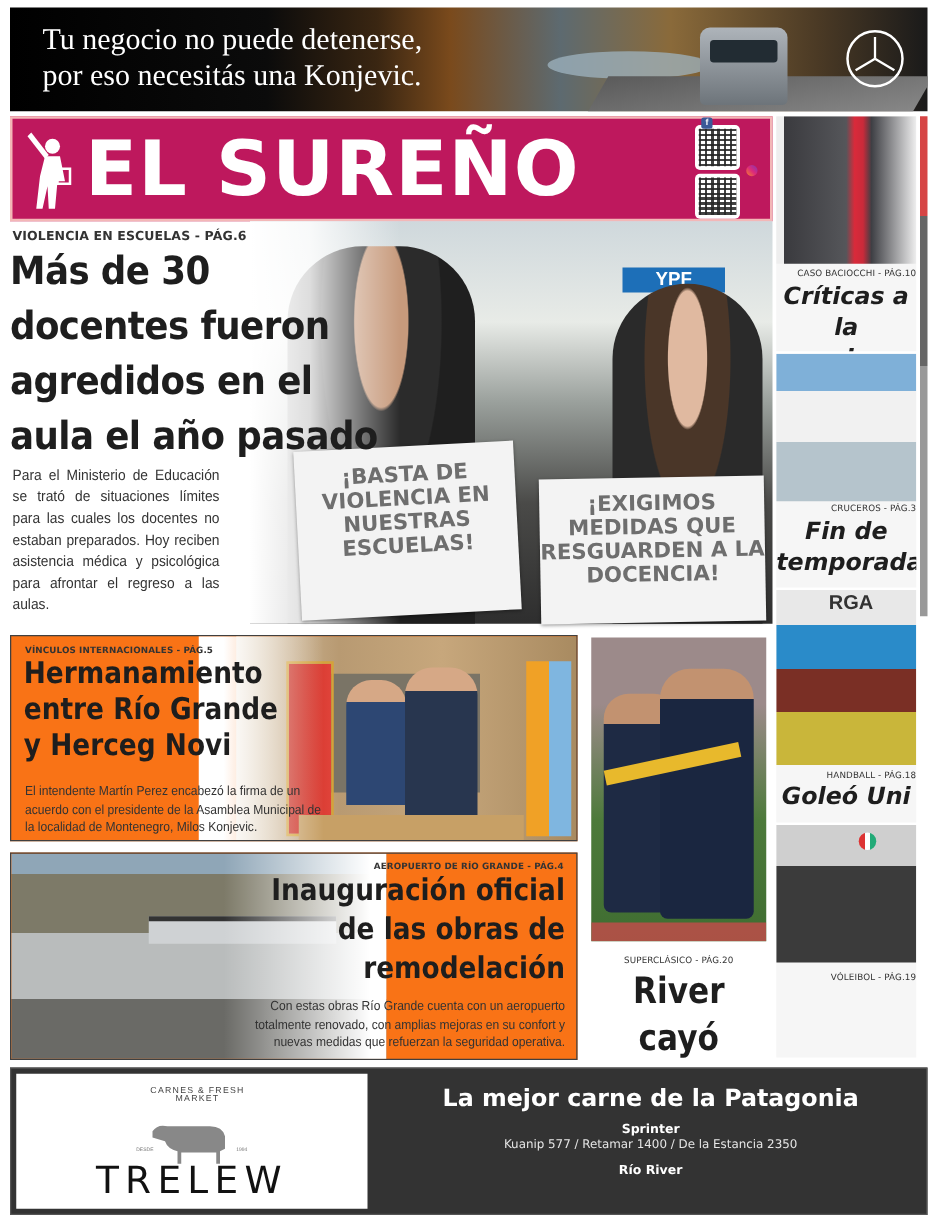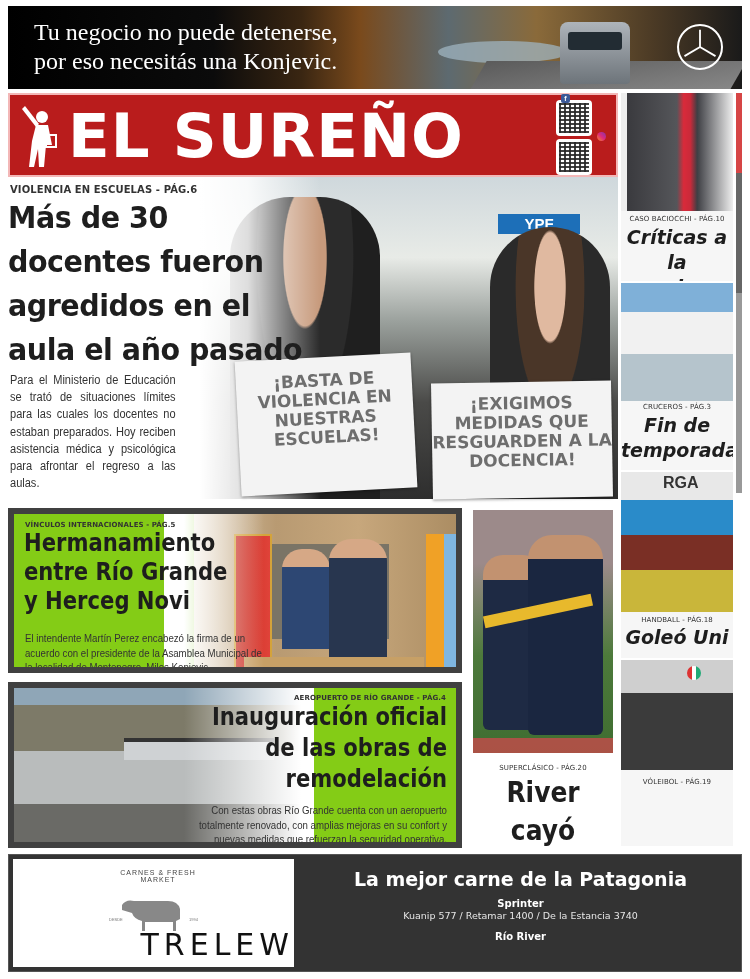--- a/index.html
+++ b/index.html
@@ -12,21 +12,21 @@
     overflow: hidden; }
   .top-ad .lake { position: absolute; left: 430px; top: 35px; width: 130px; height: 22px; background: #9fb4c0; border-radius: 50%; opacity: .75; }
   .top-ad .road { position: absolute; left: 470px; top: 55px; width: 260px; height: 30px; background: linear-gradient(170deg, #5b5b5b, #888); transform: skewX(-30deg); }
   .top-ad .van { position: absolute; left: 552px; top: 16px; width: 70px; height: 62px; background: linear-gradient(180deg, #aeb4ba, #6d747a); border-radius: 8px 8px 4px 4px; }
   .top-ad .van:after { content: ""; position: absolute; left: 8px; top: 10px; width: 54px; height: 18px; background: #222c33; border-radius: 3px; }
   .top-ad .ad-text { position: absolute; left: 26px; top: 12px; font-family: "Liberation Serif", serif; color: #fff; font-size: 24px; line-height: 29px; }
   .top-ad .logo { position: absolute; left: 669px; top: 18px; width: 46px; height: 46px; border: 2px solid #fff; border-radius: 50%; }
   .top-ad .logo svg { width: 100%; height: 100%; }
 
   
-  .masthead { position: absolute; left: 8px; top: 93px; width: 610px; height: 84px; background: #b91c1c; border: 2px solid #f3b7b7; }
+  .masthead { position: absolute; left: 8px; top: 93px; width: 610px; height: 84px; background: #be185d; border: 2px solid #f3b7b7; }
   .masthead .figure { position: absolute; left: 6px; top: 8px; width: 46px; height: 66px; }
   .masthead .title { position: absolute; left: 58px; top: 2px; color: #fff; font-family: "DejaVu Sans", sans-serif; font-weight: bold; font-size: 61px; letter-spacing: 1px; line-height: 78px; }
   .masthead .date-block { position: absolute; left: 448px; top: 6px; width: 100px; color: #fff; font-family: "Liberation Sans", sans-serif; }
   .date-block .day { font-size: 18px; font-weight: bold; letter-spacing: .5px; line-height: 22px; transform: scaleX(.8); transform-origin: left; display: block; border-bottom: 1px solid #fff; padding-bottom: 3px; }
   .date-block .line { font-size: 8px; line-height: 14px; font-weight: bold; transform: scaleX(.82); transform-origin: left; display: block; white-space: nowrap; }
   .qr { position: absolute; width: 36px; height: 36px; background: #fff; border-radius: 4px; padding: 3px; }
   .qr .inner { width: 100%; height: 100%;
     background-image: repeating-linear-gradient(0deg, #222 0 2px, transparent 2px 4px), repeating-linear-gradient(90deg, #222 0 2px, transparent 2px 5px);
     background-blend-mode: multiply; opacity: .85; }
   .qr1 { left: 556px; top: 100px; }
@@ -48,30 +48,30 @@
   .sign .small { display: block; font-size: 4px; line-height: 8px; color: #999; margin-top: 4px; font-weight: normal; }
 
   .kicker { font-family: "DejaVu Sans", sans-serif; font-weight: bold; font-size: 10px; color: #333; letter-spacing: .1px; text-transform: uppercase; }
   .lead-kicker { position: absolute; left: 10px; top: 184px; }
   .lead-title { position: absolute; left: 8px; top: 195px; width: 330px; font-family: "DejaVu Sans", sans-serif; font-weight: bold; font-size: 31px; line-height: 44px; color: #1e1e1e; letter-spacing: -0.5px; transform: scaleX(.92); transform-origin: left; }
   .lead-body { position: absolute; left: 10px; top: 372px; width: 166px; font-family: "Liberation Sans", sans-serif; font-size: 12px; line-height: 17.2px; color: #333; text-align: justify; transform: scaleX(.92); transform-origin: left; width: 180px; }
 
   
   .rcol { position: absolute; left: 621px; width: 112px; background: #f6f6f6; overflow: hidden; }
   .rcol .photo { position: absolute; left: 0; top: 0; width: 112px; }
-  .rcol .kicker { position: absolute; left: 0; width: 112px; text-align: center; font-size: 7px; font-weight: normal; }
+  .rcol .kicker { position: absolute; left: 0; width: 112px; text-align: right; font-size: 7px; font-weight: normal; }
   .rcol .rtitle { position: absolute; left: 0; width: 112px; text-align: center; font-family: "DejaVu Sans", sans-serif; font-weight: bold; font-style: italic; font-size: 19px; line-height: 25px; color: #1e1e1e; }
   .r1 { top: 93px; height: 188px; }
   .r2 { top: 283px; height: 187px; }
   .r3 { top: 472px; height: 186px; }
   .r4 { top: 660px; height: 186px; }
   .edge-strip { position: absolute; left: 736px; top: 93px; width: 6px; height: 400px; background: linear-gradient(180deg, #d64545 0 80px, #666 80px 200px, #999 200px); }
 
   
-  .box { position: absolute; border: 6px solid #404040; background: #84cc16; overflow: hidden; }
+  .box { position: absolute; border: 1px solid #404040; background: #f97316; overflow: hidden; }
   .hermana { left: 8px; top: 508px; width: 454px; height: 165px; }
   .hermana .photo { position: absolute; left: 180px; top: 0; width: 274px; height: 165px; background: linear-gradient(90deg, #d9c7ac, #b89a72 30%, #c7a77c 60%, #a88a60); }
   .hermana .photo .screen { position: absolute; left: 70px; top: 30px; width: 125px; height: 95px; background: #7a7466; }
   .hermana .flag-me { position: absolute; left: 40px; top: 20px; width: 38px; height: 140px; background: linear-gradient(90deg, #c92a1e, #e0433a); border: 2px solid #d4a33a; }
   .hermana .flag-tf { position: absolute; left: 232px; top: 20px; width: 36px; height: 140px; background: linear-gradient(90deg, #f0a126 50%, #7fb6e0 50%); }
   .hermana .man1 { position: absolute; left: 88px; top: 35px; width: 48px; height: 100px; background: linear-gradient(180deg, #d6a886 0 18%, #2d4773 18%); border-radius: 20px 20px 0 0; }
   .hermana .man2 { position: absolute; left: 135px; top: 25px; width: 58px; height: 120px; background: linear-gradient(180deg, #d6a886 0 16%, #28364f 16%); border-radius: 22px 22px 0 0; }
   .hermana .desk { position: absolute; left: 50px; top: 143px; width: 180px; height: 22px; background: #c7a066; }
   .hermana .fade { position: absolute; left: 150px; top: 0; width: 100px; height: 165px; background: linear-gradient(90deg, #fff 20%, rgba(255,255,255,0)); }
   .hermana .kicker { position: absolute; left: 11px; top: 7px; font-size: 7px; }
@@ -94,21 +94,21 @@
   .superclasico-kicker { position: absolute; left: 470px; top: 764px; width: 146px; text-align: center; font-size: 7px; font-weight: normal; }
   .superclasico-title { position: absolute; left: 466px; top: 773px; width: 154px; text-align: center; font-family: "DejaVu Sans", sans-serif; font-weight: bold; font-size: 29px; line-height: 38px; color: #1e1e1e; transform: scaleX(.86); }
 
   
   .bottom-ad { position: absolute; left: 8px; top: 854px; width: 734px; height: 118px; background: #333; border: 1px solid #555; }
   .bottom-ad .left { position: absolute; left: 4px; top: 4px; width: 281px; height: 108px; background: #fff; }
   .bottom-ad .left .curve { position: absolute; left: 90px; top: 10px; width: 110px; font-size: 7px; text-align: center; letter-spacing: 1px; color: #444; }
   .bottom-ad .left .bull { position: absolute; left: 103px; top: 36px; width: 72px; height: 38px; }
   .bottom-ad .left .desde { position: absolute; left: 96px; top: 58px; font-size: 4px; color: #777; }
   .bottom-ad .left .year { position: absolute; left: 176px; top: 58px; font-size: 4px; color: #777; }
-  .bottom-ad .left .brand { position: absolute; left: 0; width: 281px; top: 68px; text-align: right; font-family: "DejaVu Sans", sans-serif; font-size: 30px; letter-spacing: 5px; color: #111; line-height: 36px; }
+  .bottom-ad .left .brand { position: absolute; left: 0; width: 281px; top: 68px; text-align: center; font-family: "DejaVu Sans", sans-serif; font-size: 30px; letter-spacing: 5px; color: #111; line-height: 36px; }
   .bottom-ad .right { position: absolute; left: 289px; top: 0; width: 445px; height: 118px; color: #fff; text-align: center; }
   .bottom-ad .right .headline { margin-top: 12px; font-family: "DejaVu Sans", sans-serif; font-weight: bold; font-size: 19px; line-height: 24px; }
   .bottom-ad .right .city { font-family: "DejaVu Sans", sans-serif; font-weight: bold; font-size: 10px; line-height: 13px; margin-top: 6px; }
   .bottom-ad .right .addr { font-family: "DejaVu Sans", sans-serif; font-size: 9.5px; line-height: 12px; color: #e6e6e6; }
   .bottom-ad .right .city2 { margin-top: 8px; }
 </style>
 </head>
 <body>
 
 <div class="top-ad">
@@ -248,16 +248,16 @@
           <path d="M6 10 q4-6 12-4 h34 q10 0 12 8 v10 l-4 2 v10 h-3 v-9 h-28 v9 h-3 v-10 q-8-2-10-8 l-10-3 z" fill="#888"></path>
         </svg>
     </div>
     <div class="desde">DESDE</div>
     <div class="year">1994</div>
     <div class="brand">TRELEW</div>
   </div>
   <div class="right">
     <div class="headline">La mejor carne de la Patagonia</div>
     <div class="city">Sprinter</div>
-    <div class="addr">Kuanip 577 / Retamar 1400 / De la Estancia 3740</div>
+    <div class="addr">Kuanip 577 / Retamar 1400 / De la Estancia 2350</div>
     <div class="city city2">Río River</div>
   </div>
 </div>
 
 </body></html>

